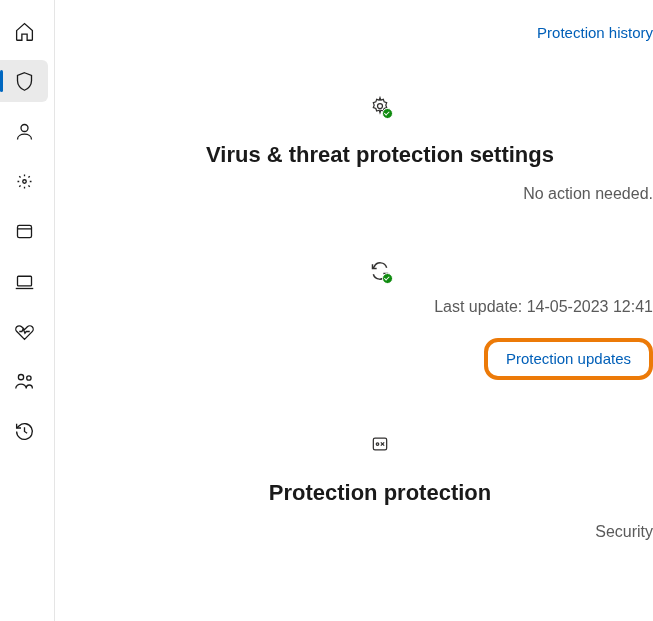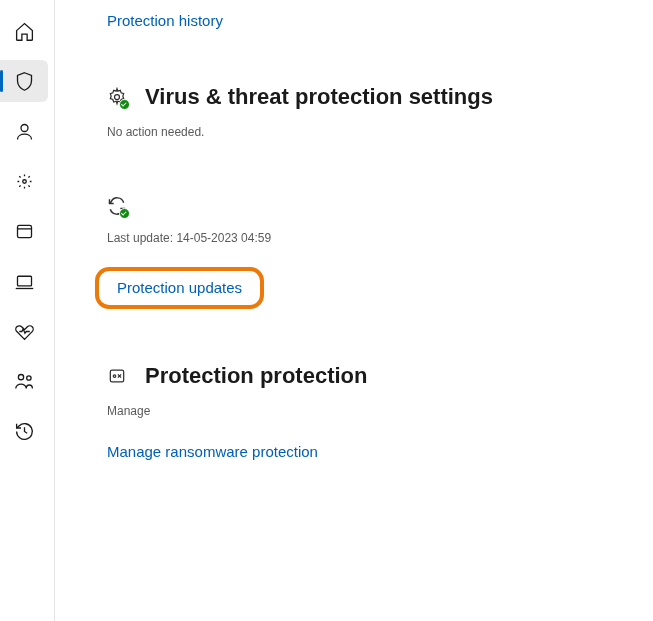--- a/index.html
+++ b/index.html
@@ -41,33 +41,35 @@
       left: 0;
       top: 10px;
       bottom: 10px;
       width: 3px;
       background: #0067c0;
       border-radius: 2px;
     }
     .nav-item svg { width: 21px; height: 21px; }
     .content {
       flex: 1;
-      padding: 12px 0 0 52px;
+      padding: 24px 0 0 52px;
+      text-align: right;
     }
     .link {
       color: #005fb8;
       font-size: 15px;
       cursor: pointer;
       display: inline-block;
     }
     .section { margin-top: 54px; }
     .section-header {
       display: flex;
       align-items: center;
-      gap: 18px;
+      gap: 26px;
+      flex-direction: column;
     }
     .section-icon {
       position: relative;
       width: 20px;
       height: 20px;
       color: #323130;
     }
     .section-icon svg { width: 20px; height: 20px; }
     .badge-check {
       position: absolute;
@@ -90,21 +92,21 @@
       border-bottom: 1.5px solid #fff;
       transform: rotate(-45deg) translate(0, -1px);
     }
     .section-title {
       font-size: 22px;
       font-weight: 600;
       color: #1a1a1a;
     }
     .section-body {
       margin-top: 12px;
-      font-size: 12px;
+      font-size: 16px;
       color: #5a5a5a;
       line-height: 1.7;
     }
     .section-link { margin-top: 22px; }
     .highlight-ring {
       display: inline-block;
       border: 4px solid #ec7a08;
       border-radius: 14px;
       padding: 8px 18px;
       margin-top: 18px;
@@ -193,37 +195,34 @@
       <div class="section-icon">
         <svg viewBox="0 0 24 24" fill="none" stroke="currentColor" stroke-width="1.8">
             <path d="M20 8A8 8 0 0 0 5 7L3 9"></path>
             <path d="M4 16a8 8 0 0 0 15 1l2-2"></path>
             <path d="M3 4v5h5M21 20v-5h-5"></path>
           </svg>
         <div class="badge-check"></div>
       </div>
     </div>
     <div class="section-body">
-      <div>Last update: 14-05-2023 04:59</div>
+      <div>Last update: 14-05-2023 12:41</div>
     </div>
     <div class="highlight-ring">
       <a class="link">Protection updates</a>
     </div>
   </div>
 
   <div class="section">
     <div class="section-header">
       <div class="section-icon">
         <svg viewBox="0 0 24 24" fill="none" stroke="currentColor" stroke-width="1.5">
             <rect x="4" y="5" width="16" height="14" rx="2"></rect>
             <circle cx="9" cy="12" r="1.5"></circle>
             <path d="M13 10l4 4M17 10l-4 4"></path>
           </svg>
       </div>
       <h2 class="section-title">Protection protection</h2>
     </div>
-    <div class="section-body">Manage</div>
-    <div class="section-link">
-      <a class="link">Manage ransomware protection</a>
-    </div>
+    <div class="section-body">Security</div>
   </div>
 
 </div>
 
 </body></html>

